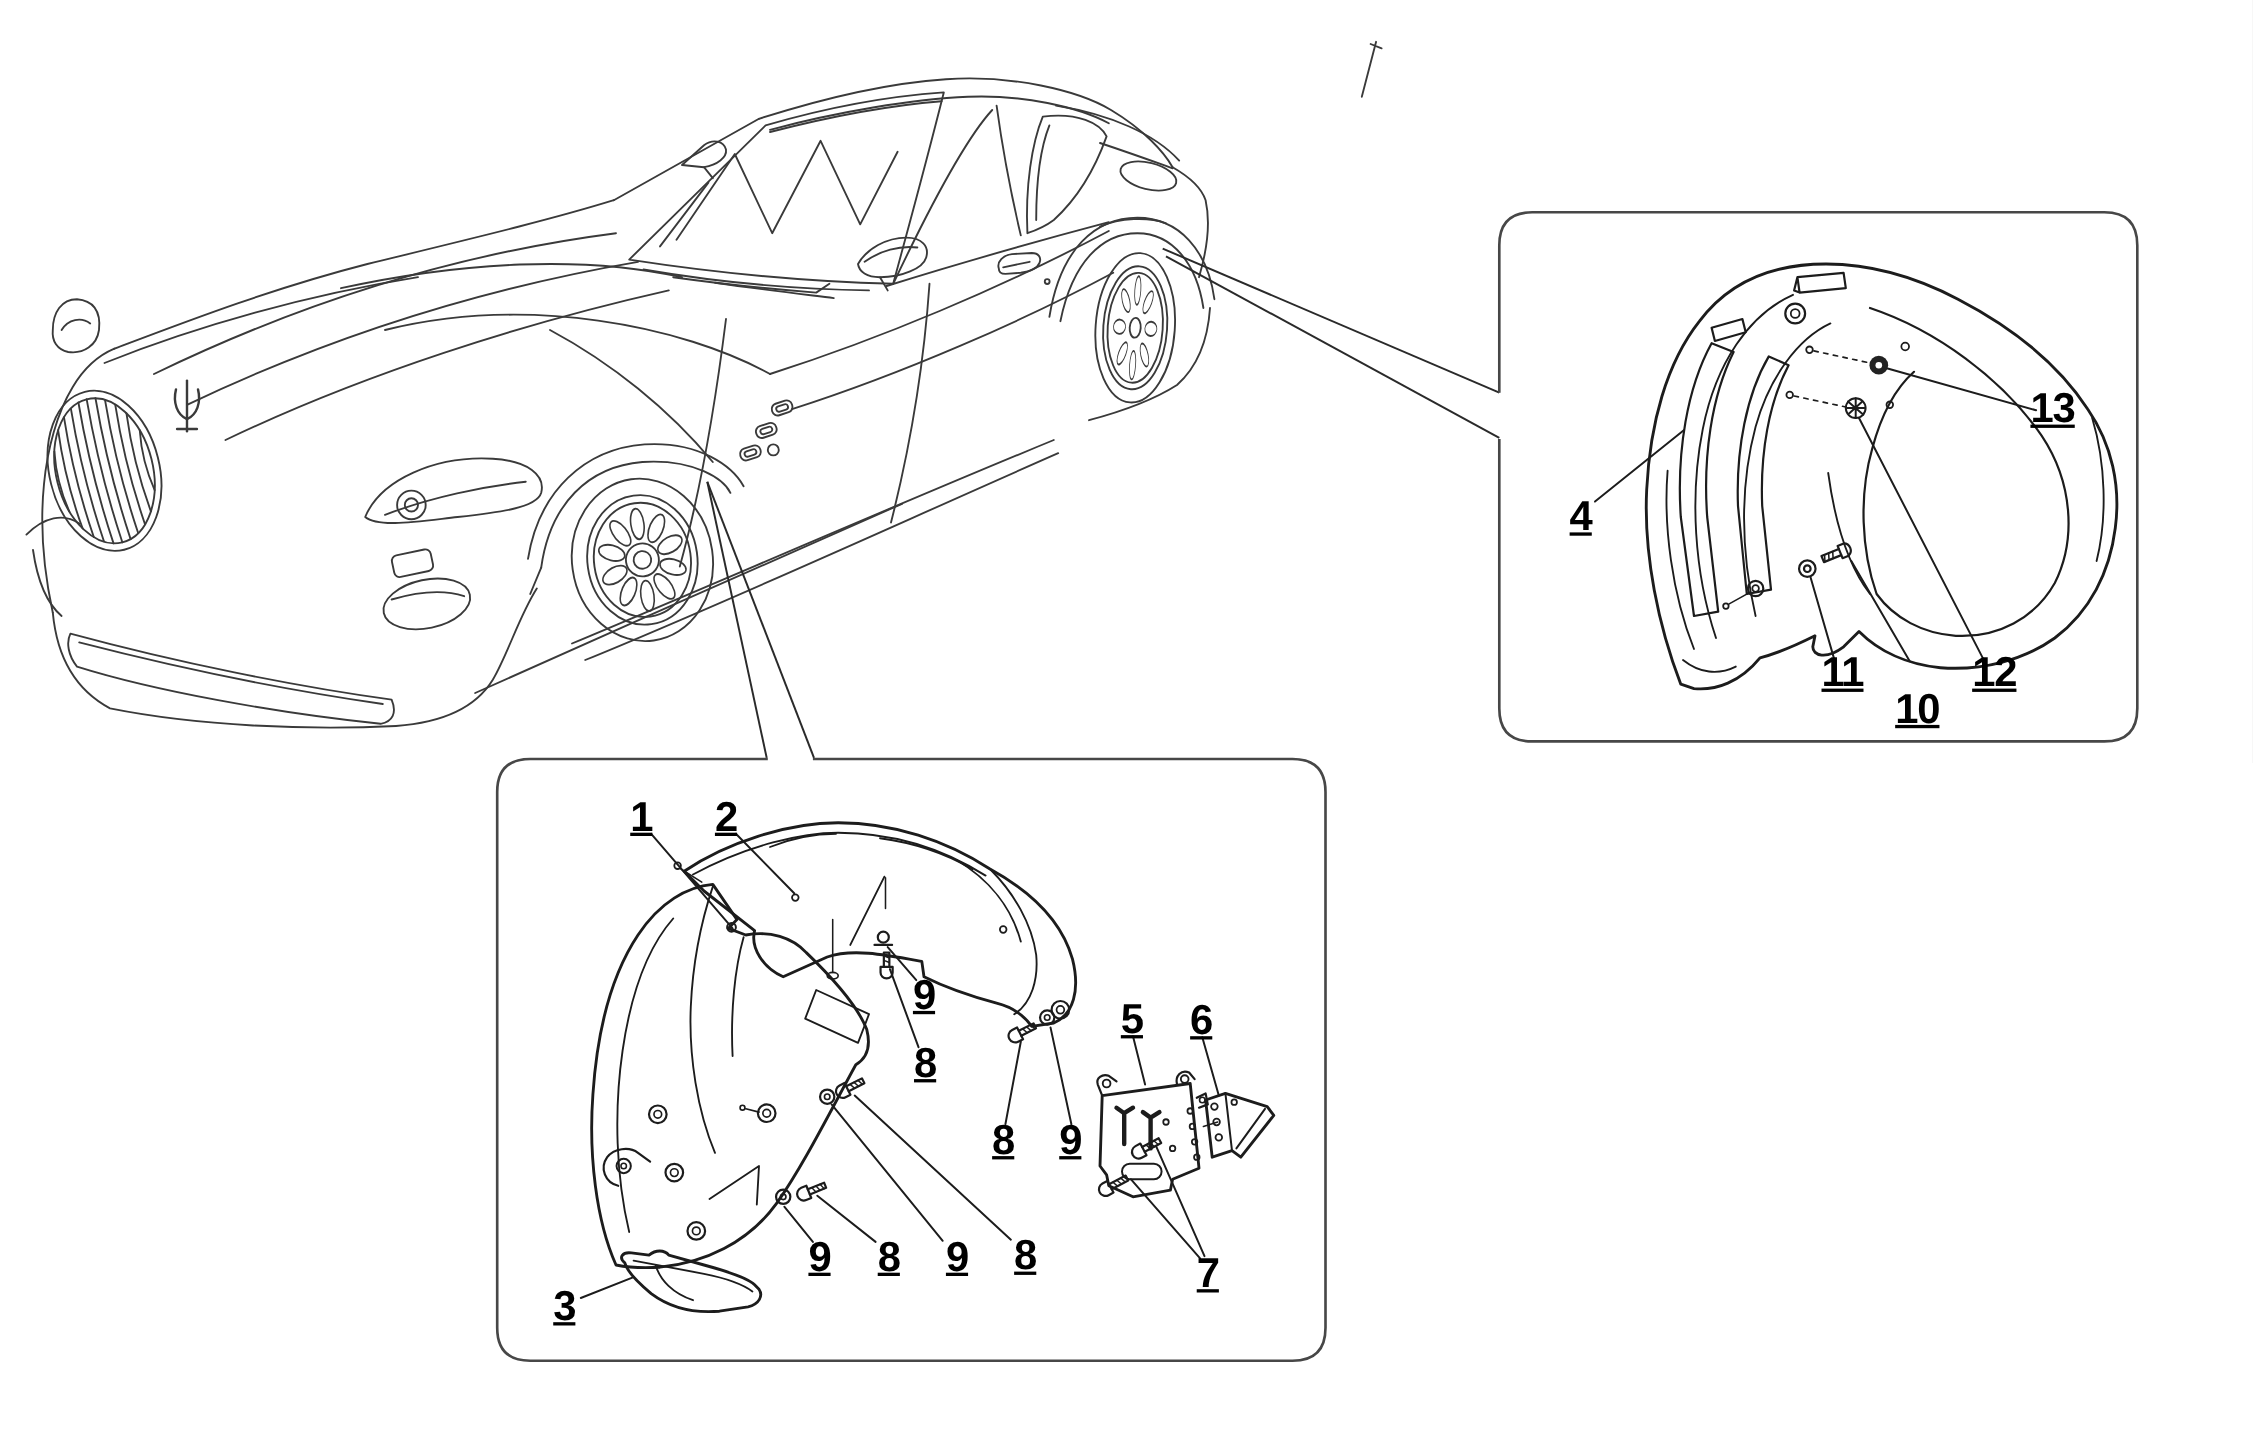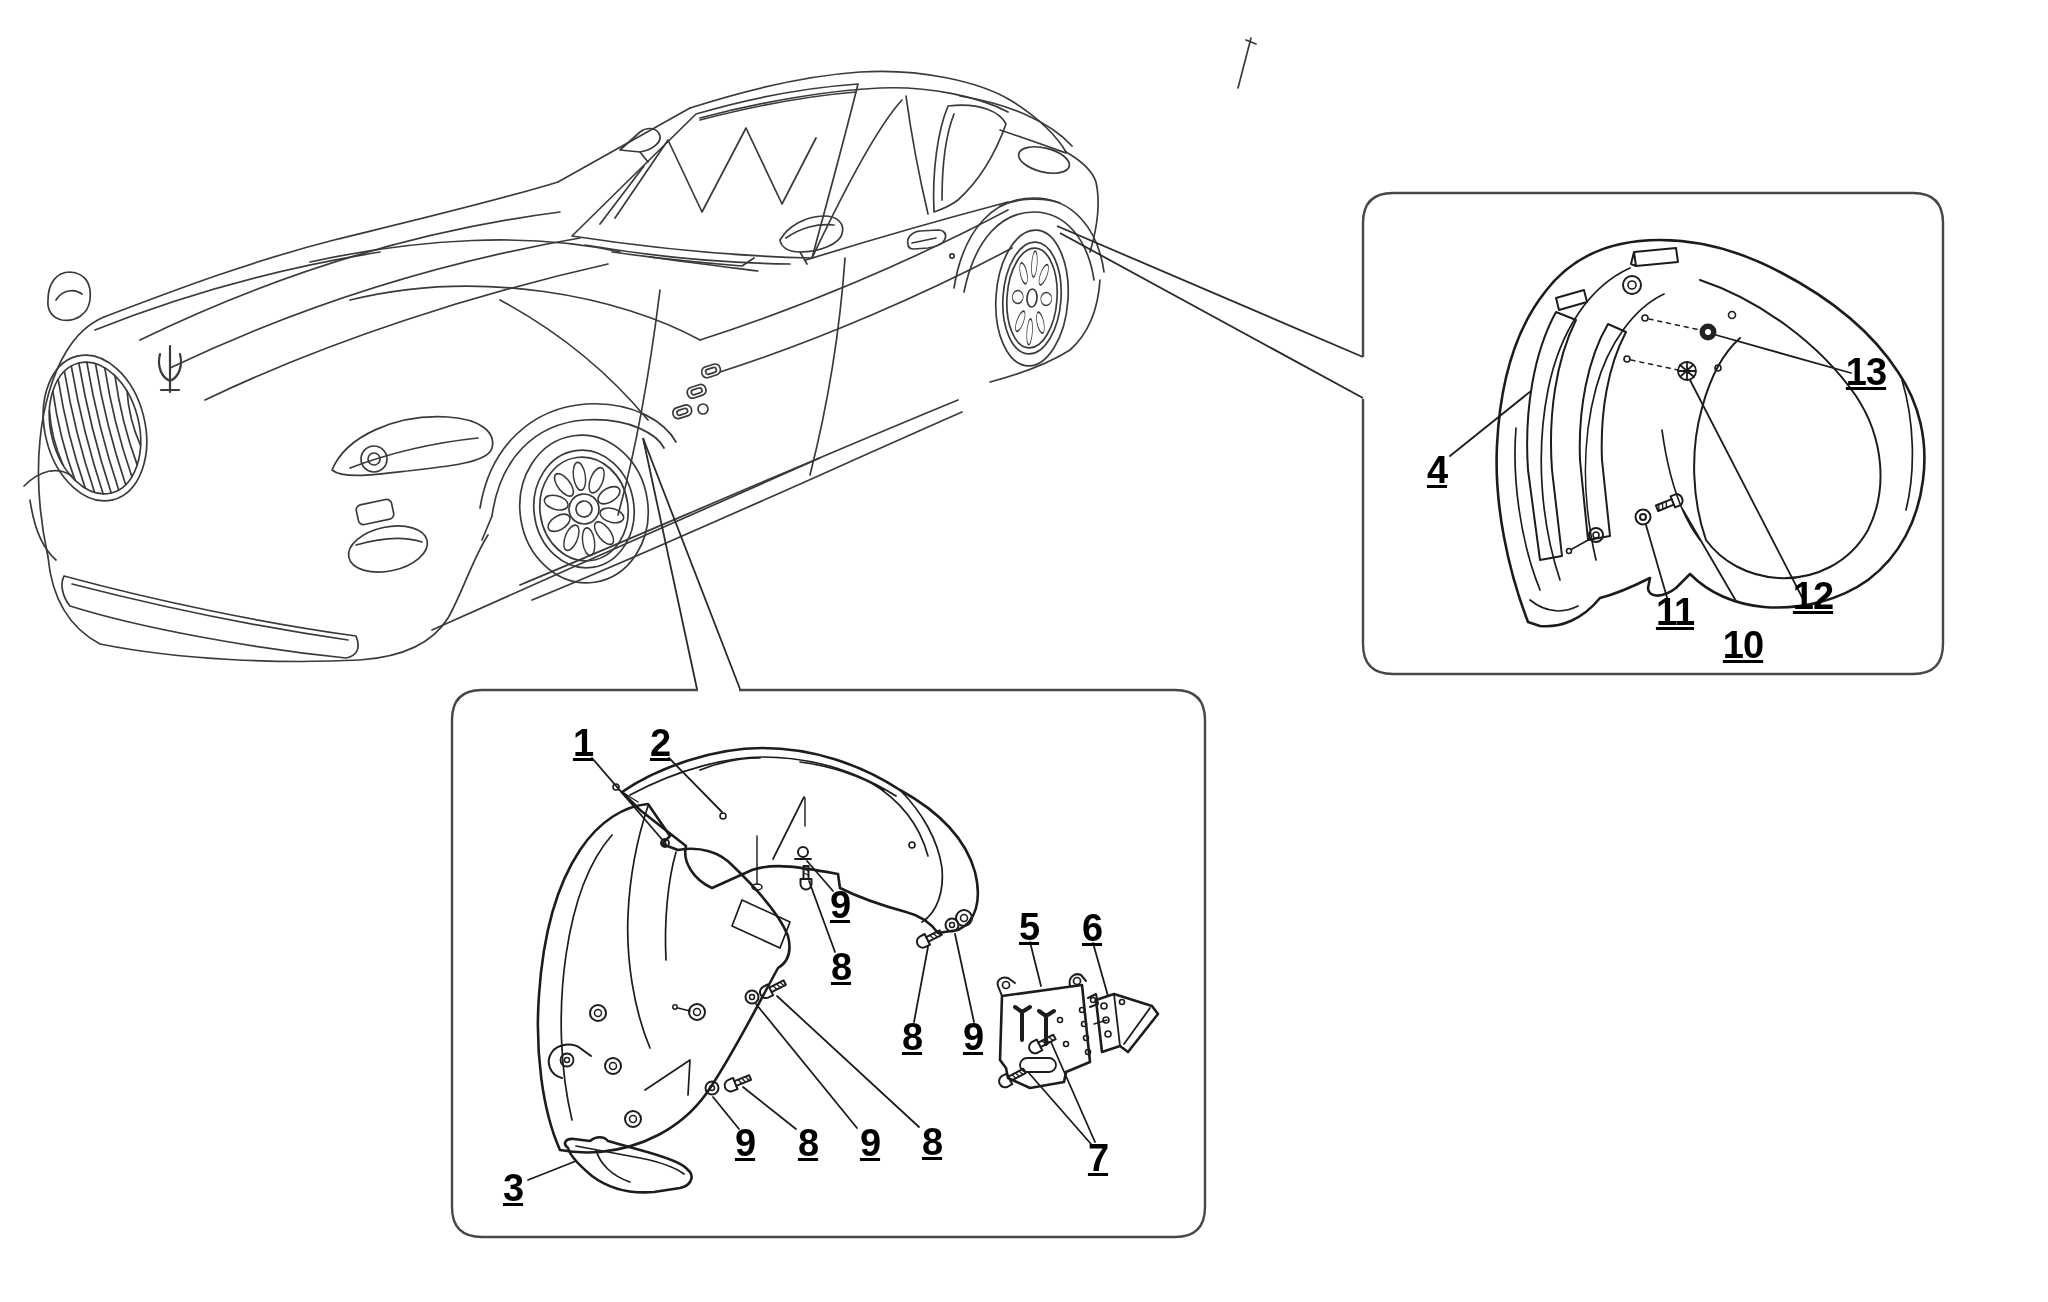--- a/index.html
+++ b/index.html
@@ -451,21 +451,21 @@
     <path d="M 1668,601 L 1646,525"></path>
     <path d="M 1736,601 L 1683,510"></path>
   </g>
 </svg>
 
 <div id="labels-layer">
       <div class="callout-label" style="left: 1437px; top: 470px;">4</div>
       <div class="callout-label" style="left: 1866px; top: 372px;">13</div>
       <div class="callout-label" style="left: 1675px; top: 612px; text-align: right;">11</div>
       <div class="callout-label" style="left: 1743px; top: 645px;">10</div>
-      <div class="callout-label" style="left: 1813px; top: 596px;">12</div>
+      <div class="callout-label" style="left: 1813px; top: 612px;">12</div>
       <div class="callout-label" style="left: 583px; top: 743px;">1</div>
       <div class="callout-label" style="left: 660px; top: 743px;">2</div>
       <div class="callout-label" style="left: 840px; top: 905px;">9</div>
       <div class="callout-label" style="left: 841px; top: 967px;">8</div>
       <div class="callout-label" style="left: 1029px; top: 927px;">5</div>
       <div class="callout-label" style="left: 1092px; top: 928px;">6</div>
       <div class="callout-label" style="left: 912px; top: 1037px;">8</div>
       <div class="callout-label" style="left: 973px; top: 1037px;">9</div>
       <div class="callout-label" style="left: 745px; top: 1143px;">9</div>
       <div class="callout-label" style="left: 808px; top: 1143px;">8</div>

